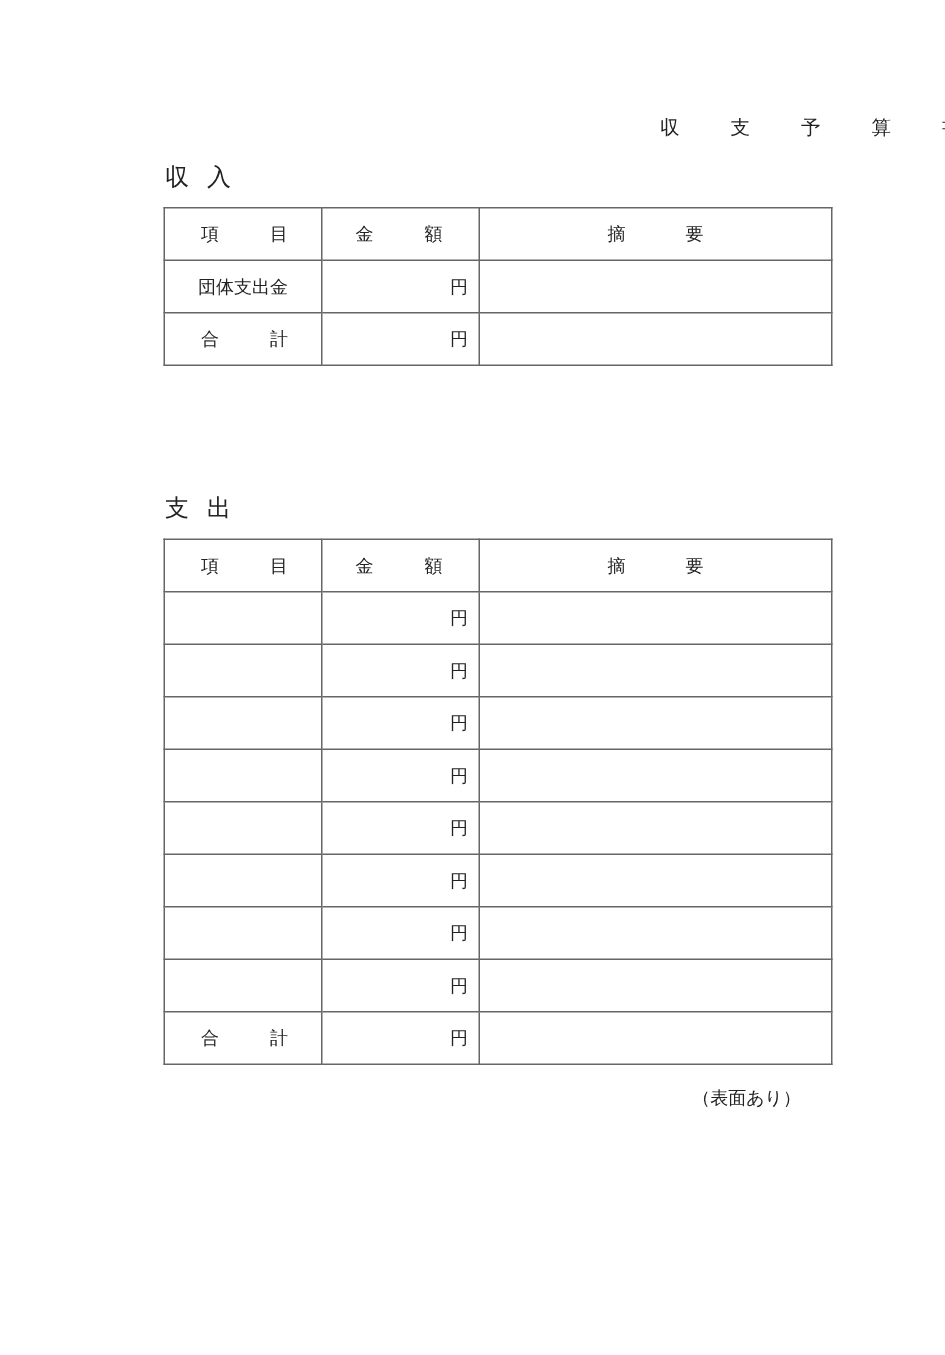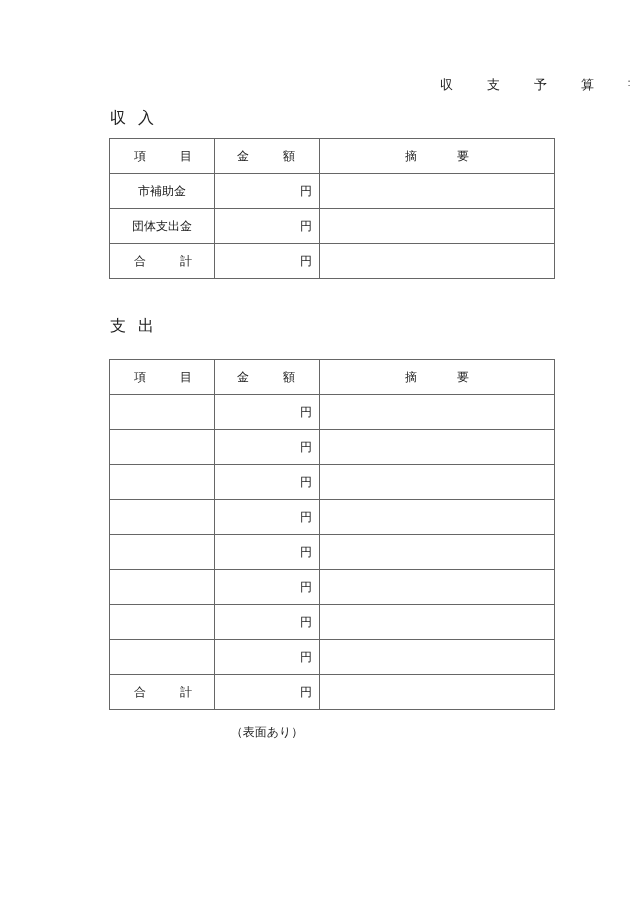--- a/index.html
+++ b/index.html
@@ -27,21 +27,21 @@
   }
   col.c1 { width: 105px; }
   col.c2 { width: 105px; }
   col.c3 { width: 235px; }
   .spread { display: flex; justify-content: space-between; padding: 0 22px 0 24px; }
   .spread-amt { display: flex; justify-content: space-between; padding: 0 24px 0 22px; }
   .spread-note { display: flex; justify-content: center; gap: 40px; }
   .center { text-align: center; }
   .yen { text-align: right; padding-right: 7px !important; }
   .footer-note {
-    position: absolute; top: 724px; left: 0; width: 534px; text-align: center; font-size: 12px;
+    position: absolute; top: 724px; left: 0; width: 534px; text-align: right; font-size: 12px;
   }
 </style>
 </head>
 <body>
 
 <div class="title">
   <span>収</span><span>支</span><span>予</span><span>算</span><span>書</span>
 </div>
 
 <div class="section-label" style="top:108px;">
@@ -69,43 +69,38 @@
           </div>
         </th>
     <th>
           <div class="spread-note">
             <span>摘</span>
             <span>要</span>
           </div>
         </th>
   </tr>
   <tr>
-    <td class="center">市補助金</td>
-    <td class="yen">円</td>
-    <td></td>
-  </tr>
-  <tr>
     <td class="center">団体支出金</td>
     <td class="yen">円</td>
     <td></td>
   </tr>
   <tr>
     <td>
           <div class="spread">
             <span>合</span>
             <span>計</span>
           </div>
         </td>
     <td class="yen">円</td>
     <td></td>
   </tr>
 </tbody>
   </table>
 
-<div class="section-label" style="top:316px;">
+<div class="section-label" style="top:329px;">
   <span>支</span><span>出</span>
 </div>
 
 <table class="budget" style="top:359px;">
   <colgroup>
       <col class="c1">
       <col class="c2">
       <col class="c3">
     </colgroup>
   <tbody>

